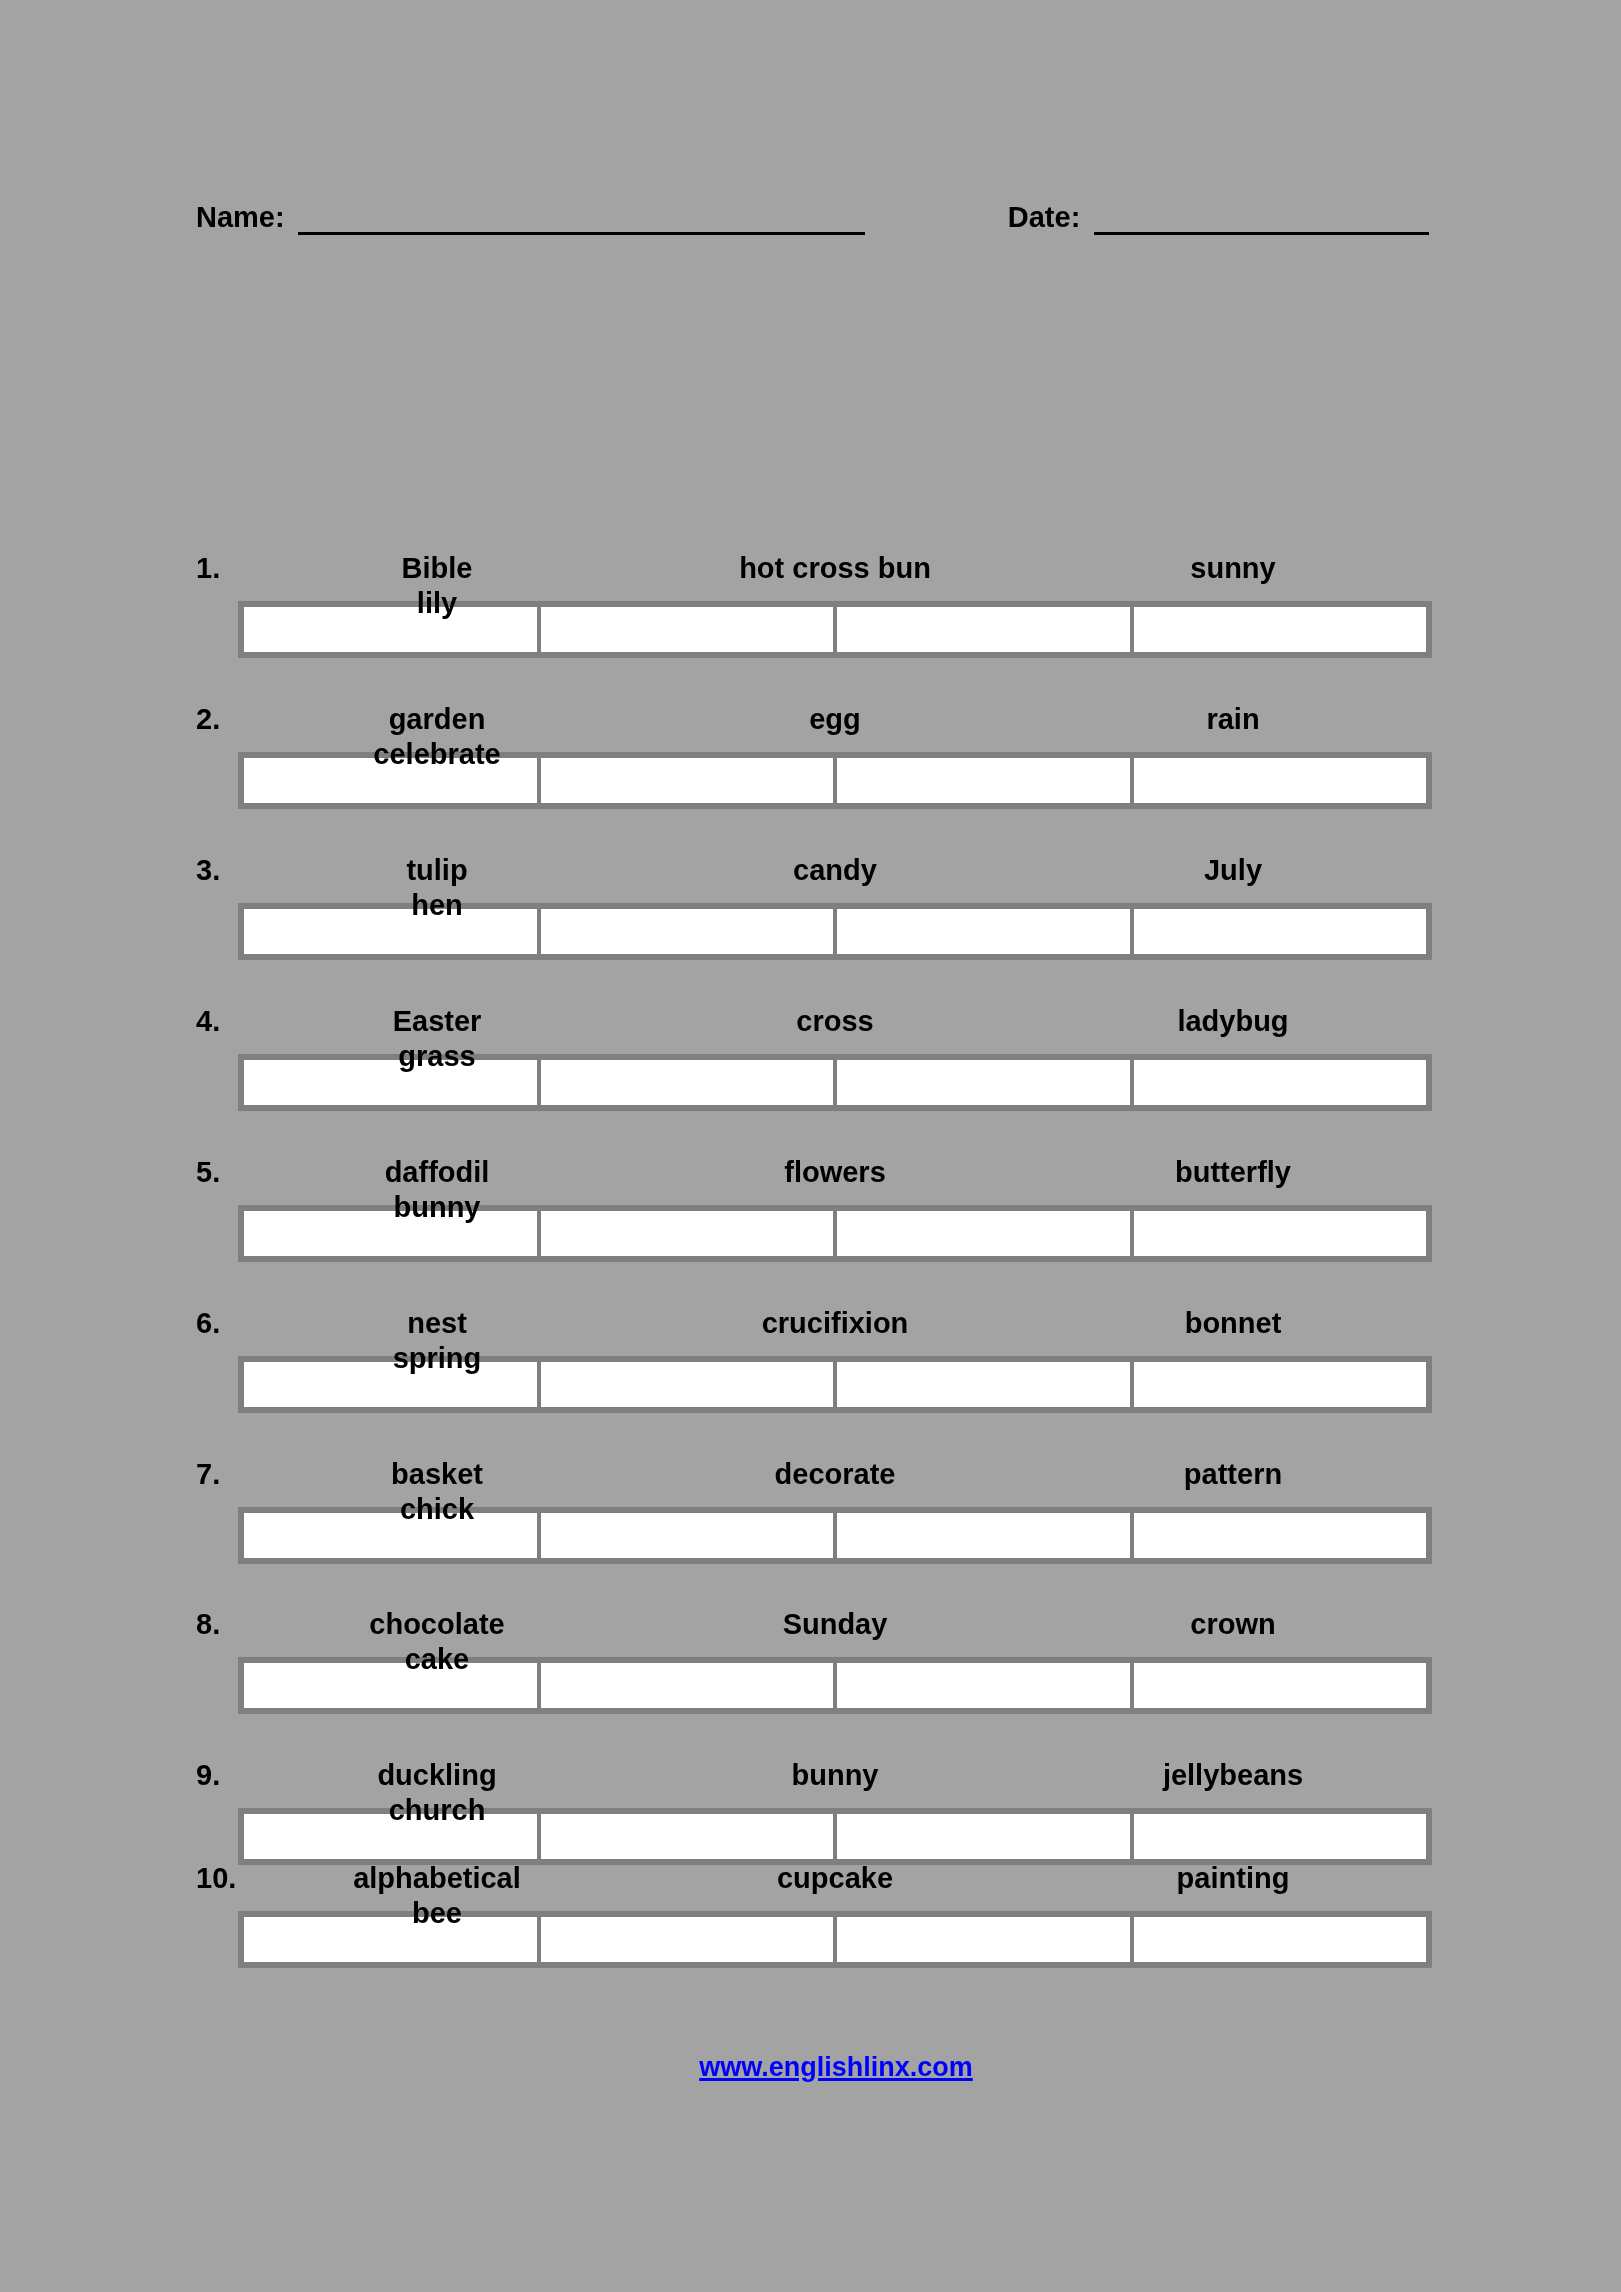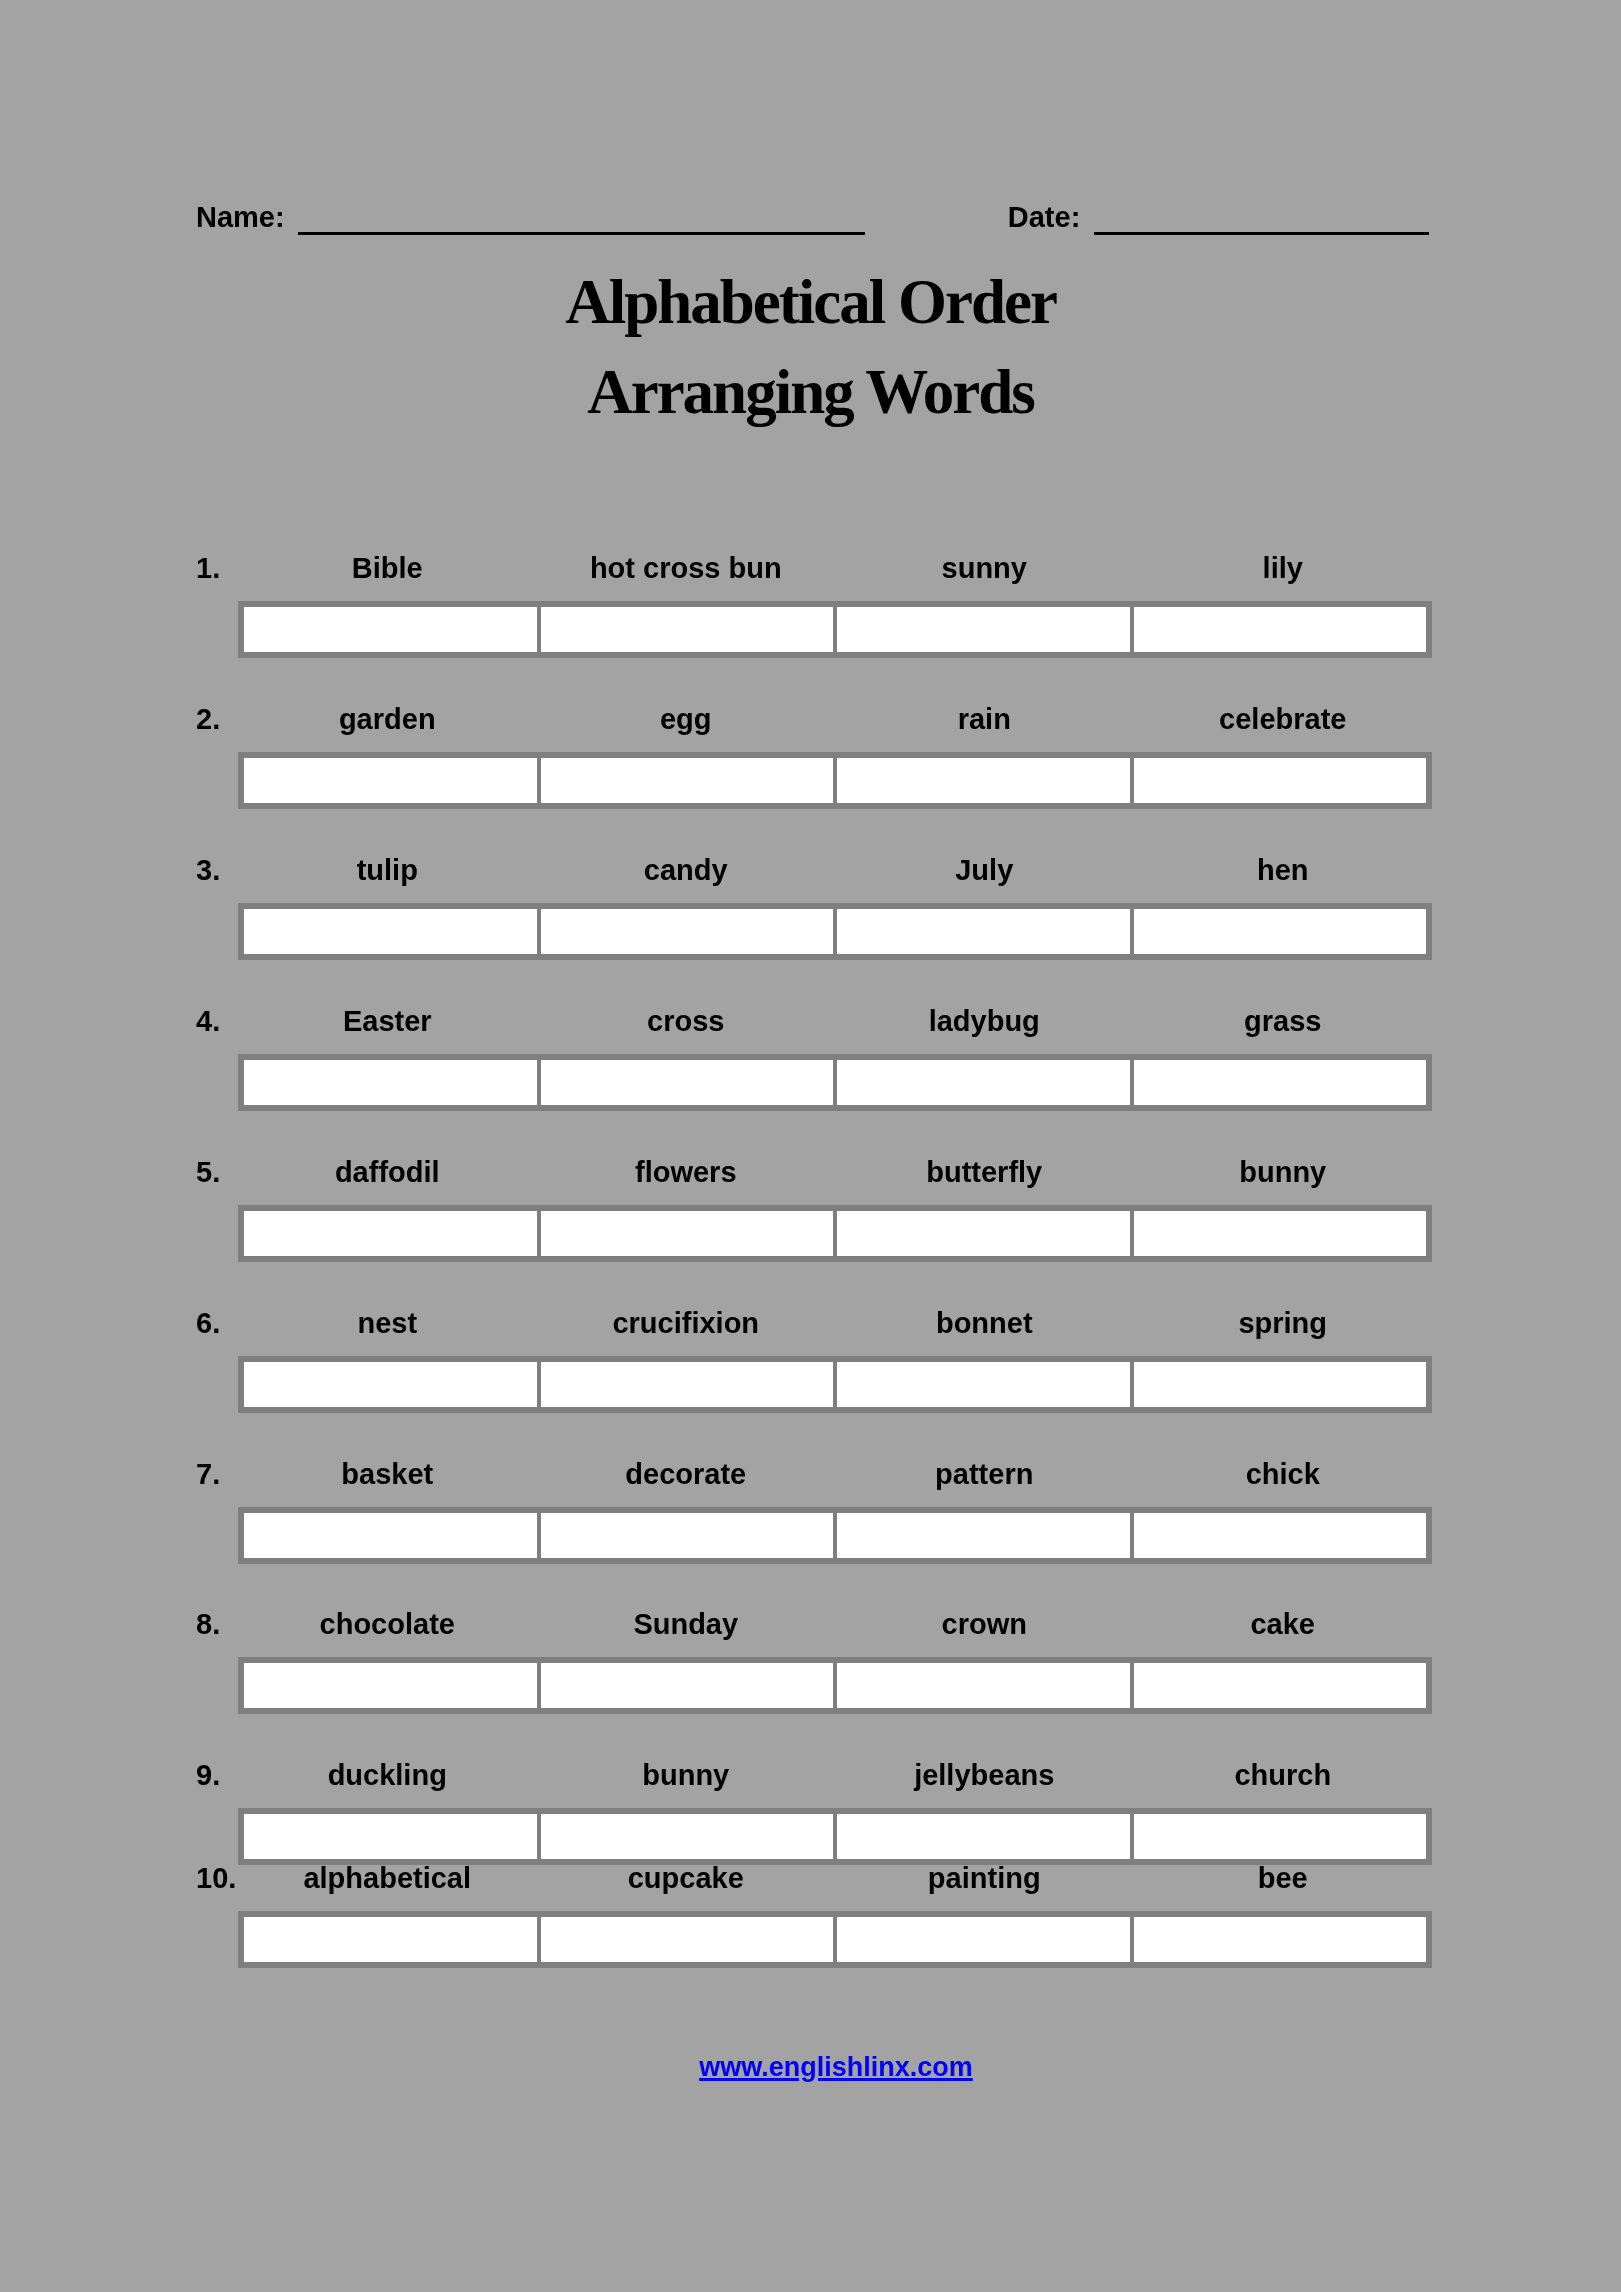--- a/index.html
+++ b/index.html
@@ -90,21 +90,21 @@
     font-size: 29px;
     font-weight: bold;
     line-height: 35px;
   }
   .words-grid {
     position: absolute;
     left: 42px;
     top: 0;
     width: 1194px;
     display: grid;
-    grid-template-columns: repeat(4, 1fr);
+    grid-template-columns: repeat(3, 1fr);
   }
   .word {
     text-align: center;
     font-size: 29px;
     font-weight: bold;
     line-height: 35px;
     white-space: nowrap;
   }
   .answer-table {
     box-sizing: border-box;
@@ -150,24 +150,20 @@
     <div class="field">
       <span class="field-label">Name:</span>
       <span class="write-line name-line"></span>
     </div>
     <div class="field">
       <span class="field-label">Date:</span>
       <span class="write-line date-line"></span>
     </div>
   </div>
 
-  <div class="title">
-    <div class="title-line">Alphabetical Order</div>
-    <div class="title-line">Arranging Words</div>
-  </div>
 
 
   <div id="rows">
   <div class="row" style="top: 551px;">
     <div class="words-line">
       <span class="row-number">1.</span>
       <div class="words-grid">
         <span class="word">Bible</span>
         <span class="word">hot cross bun</span>
         <span class="word">sunny</span>

